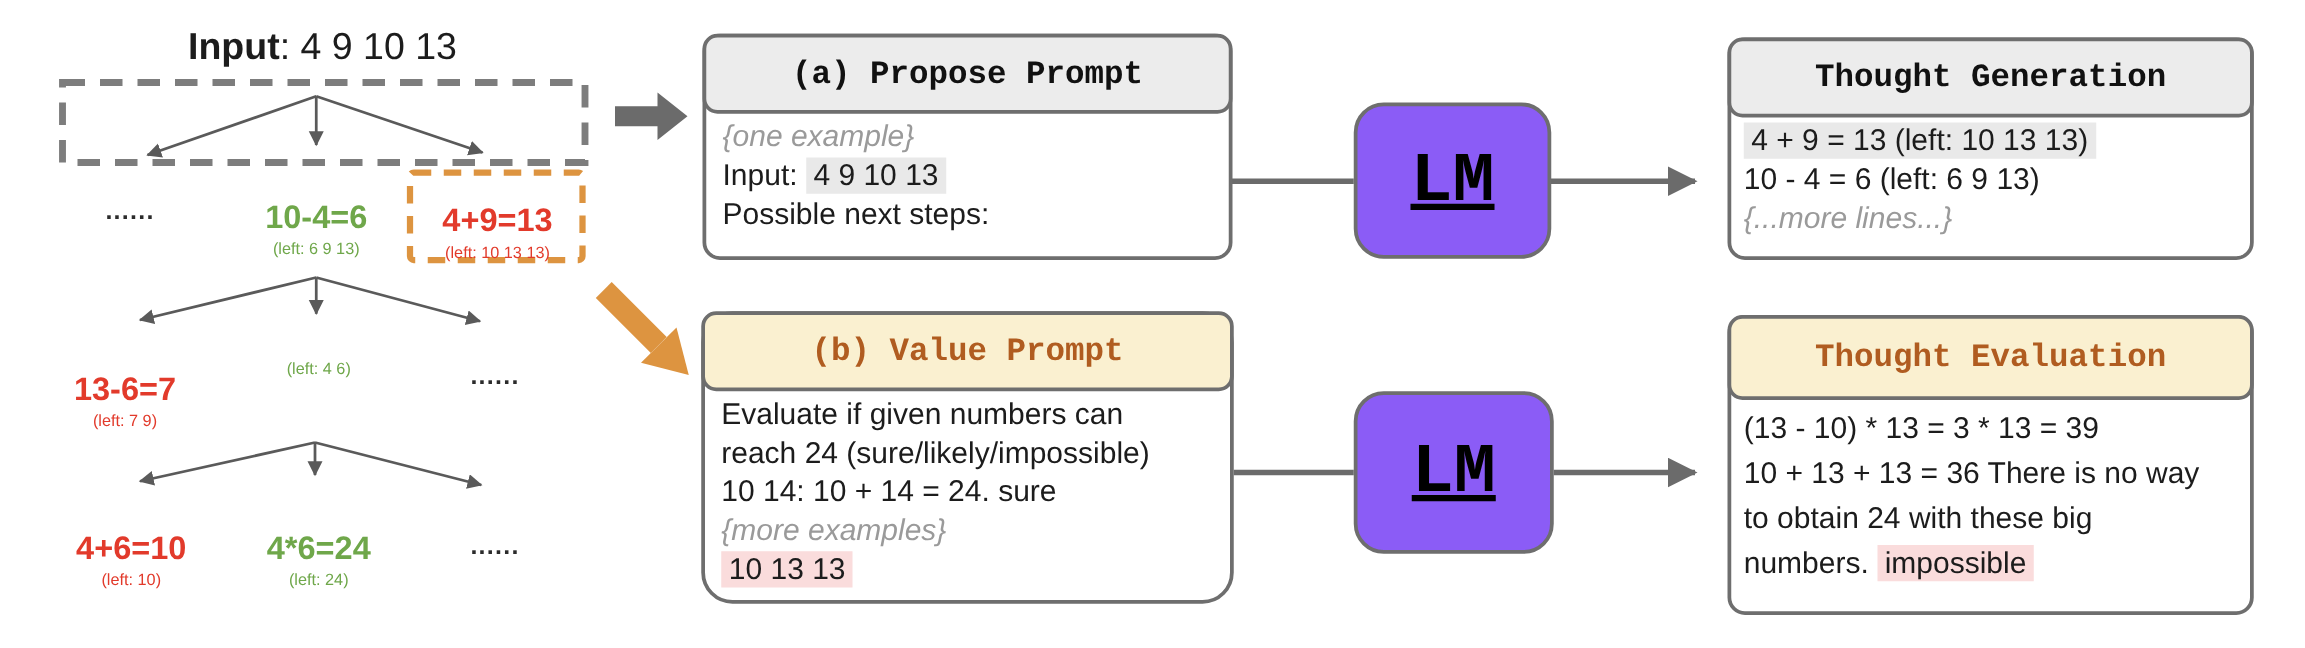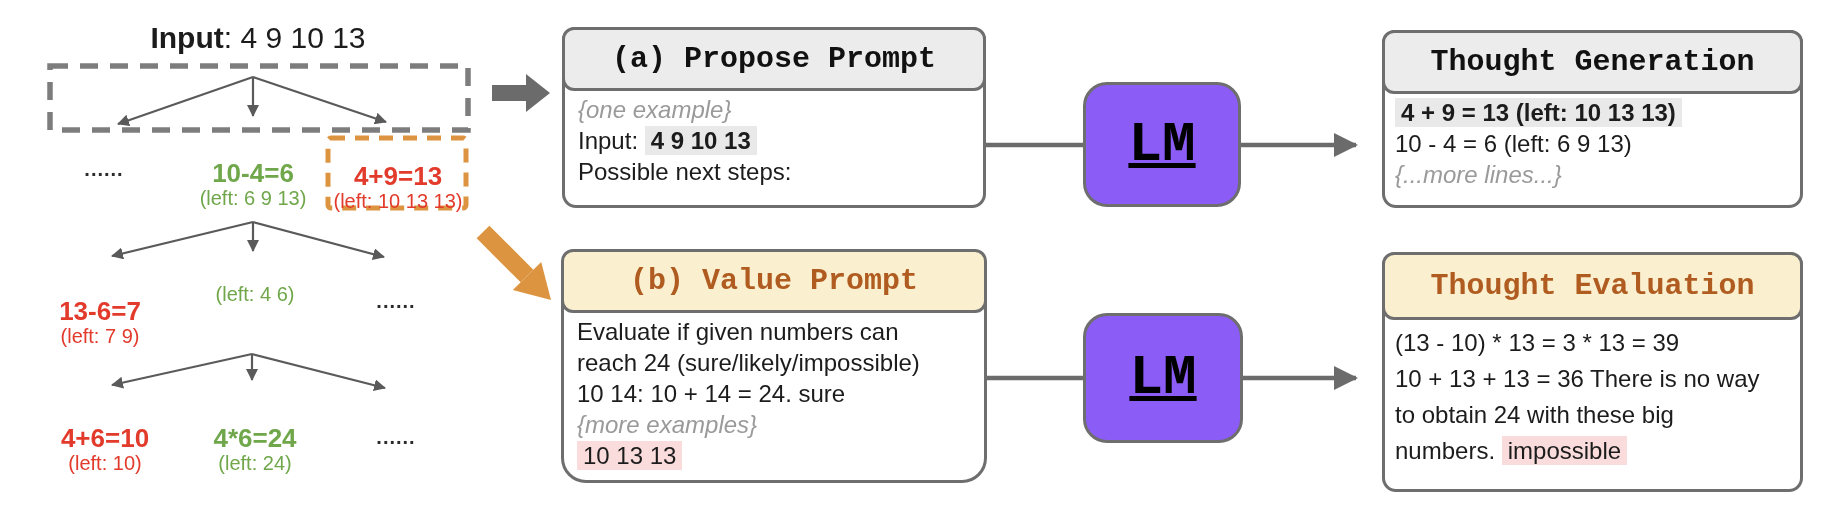--- a/index.html
+++ b/index.html
@@ -6,37 +6,37 @@
   .canvas{position:relative;width:1844px;height:518px;background:#ffffff;overflow:hidden;
           font-family:"Liberation Sans", sans-serif;color:#1c1c1c;}
   .abs{position:absolute;}
   svg.overlay{position:absolute;left:0;top:0;}
 
   
   .input-label{left:128px;top:21px;width:260px;text-align:center;font-size:30px;white-space:nowrap;}
   .input-label b{font-weight:bold;}
   .tree-node{width:160px;text-align:center;white-space:nowrap;}
   .node-eq{font-size:26px;font-weight:bold;line-height:28px;margin-top:14px;}
-  .node-left{font-size:20px;line-height:19px;margin-top:2px;}
+  .node-left{font-size:13px;line-height:19px;margin-top:2px;}
   .green{color:#6fa74a;}
   .red{color:#e23a2b;}
   .dots{font-size:20px;font-weight:bold;color:#2b2b2b;letter-spacing:1px;}
 
   
   .panel{position:absolute;background:#ffffff;border:3px solid #6e6e6e;border-radius:14px;box-sizing:border-box;}
   .panel-head{margin:-3px;height:58px;border:3px solid #6e6e6e;border-radius:12px;
               display:flex;align-items:center;justify-content:center;
-              font-family:"Liberation Mono", monospace;font-weight:bold;font-size:30px;
+              font-family:"Liberation Mono", monospace;font-weight:bold;font-size:26px;
               background:#ececec;color:#111;white-space:nowrap;}
   .panel-head.cream{background:#faf0d0;color:#b05c20;}
   .panel-body{padding:6px 0 0 13px;}
   .body-line{font-size:24px;line-height:31px;white-space:nowrap;}
   .body-line.tall{line-height:36px;}
   .muted{color:#9a9a9a;font-style:italic;}
-  .hl-gray{background:#e9e9e9;padding:1px 6px;font-weight:bold;}
+  .hl-gray{background:#e9e9e9;padding:1px 6px;}
   .hl-pink{background:#fadcdc;padding:1px 6px;}
 
   .lm-box{position:absolute;background:#8b5cf6;border:3px solid #6e6e6e;border-radius:24px;
           display:flex;align-items:center;justify-content:center;box-sizing:border-box;
           font-family:"Liberation Mono", monospace;font-weight:bold;font-size:56px;color:#000;text-decoration:underline;}
 </style>
 </head>
 <body>
 
 <div class="canvas">

